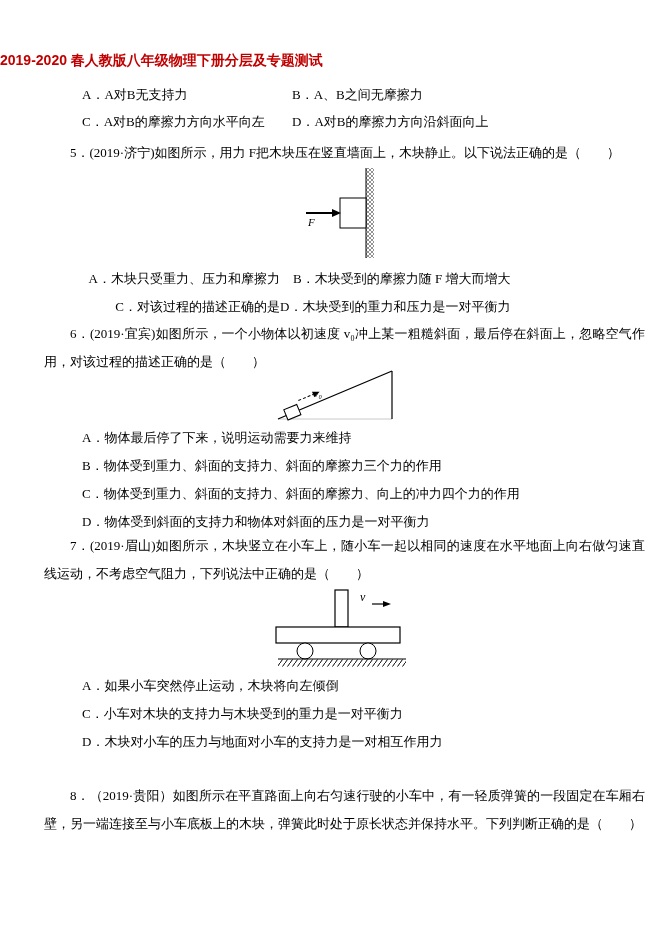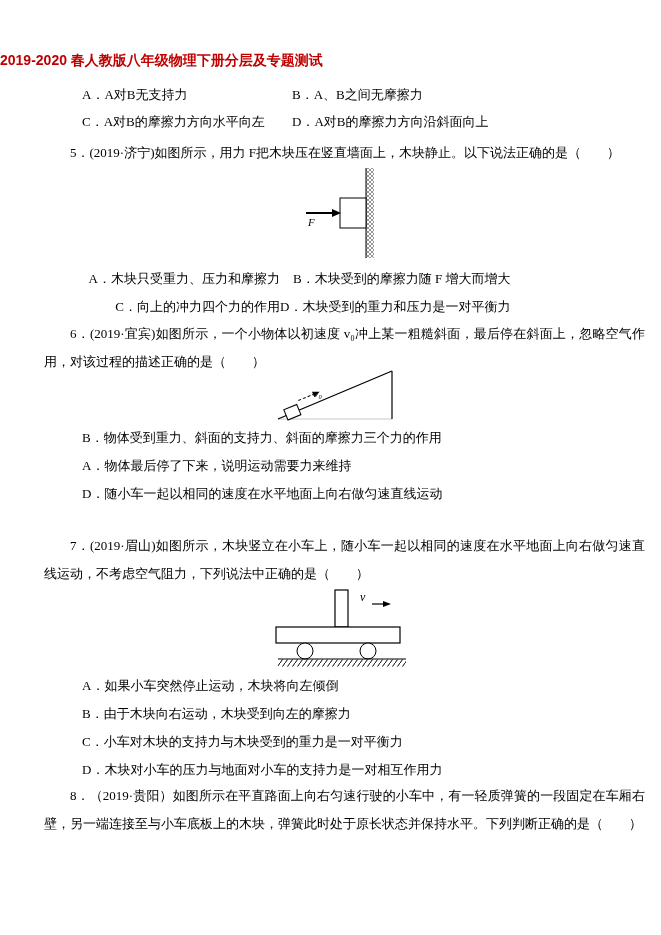--- a/index.html
+++ b/index.html
@@ -69,21 +69,21 @@
         <line x1="306" y1="49" x2="333" y2="49" stroke="#000" stroke-width="2"></line>
         <polygon points="332,45 341,49 332,53" fill="#000"></polygon>
       </g>
       <text x="308" y="62" font-size="11">F</text>
     </svg>
   </div>
 
   <div class="abs opt2col rows28" style="top:265px; left:82px; grid-template-columns:198px auto;">
     <div>A．木块只受重力、压力和摩擦力</div>
     <div>B．木块受到的摩擦力随 F 增大而增大</div>
-    <div>C．向上的冲力四个力的作用</div>
+    <div>C．对该过程的描述正确的是</div>
     <div>D．木块受到的重力和压力是一对平衡力</div>
   </div>
 
   <div class="abs stem" style="top:320px;">6．(2019·宜宾)如图所示，一个小物体以初速度 v₀冲上某一粗糙斜面，最后停在斜面上，忽略空气作用，对该过程的描述正确的是（　　）</div>
 
   <div class="abs fig" style="top:366px; height:60px;">
     <svg width="661" height="60">
       <g>
         <line x1="278" y1="53" x2="392" y2="53" stroke="#c8c8c8" stroke-width="1"></line>
         <line x1="278" y1="53" x2="392" y2="5" stroke="#000" stroke-width="1.2"></line>
@@ -94,23 +94,24 @@
         <g>
           <line x1="17" y1="-14" x2="33" y2="-14" stroke="#000" stroke-width="1" stroke-dasharray="3,2"></line>
           <polygon points="33,-17 40,-14 33,-11" fill="#000"></polygon>
         </g>
       </g>
       <text x="314" y="31" font-size="10">v₀</text>
     </svg>
   </div>
 
   <div class="abs optlist" style="top:424px; left:82px;">
+    <div>A．物体最后停了下来，说明运动需要力来维持</div>
     <div>B．物体受到重力、斜面的支持力、斜面的摩擦力三个力的作用</div>
-    <div>A．物体最后停了下来，说明运动需要力来维持</div>
-    <div>D．随小车一起以相同的速度在水平地面上向右做匀速直线运动</div>
+    <div>C．物体受到重力、斜面的支持力、斜面的摩擦力、向上的冲力四个力的作用</div>
+    <div>D．物体受到斜面的支持力和物体对斜面的压力是一对平衡力</div>
   </div>
 
   <div class="abs stem" style="top:532px;">7．(2019·眉山)如图所示，木块竖立在小车上，随小车一起以相同的速度在水平地面上向右做匀速直线运动，不考虑空气阻力，下列说法中正确的是（　　）</div>
 
   <div class="abs fig" style="top:586px; height:82px;">
     <svg width="661" height="82">
       <defs>
         <pattern id="groundhatch" width="5" height="7" patternUnits="userSpaceOnUse">
           <line x1="5" y1="0" x2="0" y2="7" stroke="#000" stroke-width="1"></line>
         </pattern>
@@ -126,20 +127,19 @@
       <circle cx="368" cy="65" r="8" fill="#fff" stroke="#000" stroke-width="1"></circle>
       <g>
         <line x1="278" y1="73" x2="406" y2="73" stroke="#000" stroke-width="1.2"></line>
         <rect x="278" y="73.5" width="128" height="7" fill="url(#groundhatch)" stroke="none"></rect>
       </g>
     </svg>
   </div>
 
   <div class="abs optlist" style="top:672px; left:82px;">
     <div>A．如果小车突然停止运动，木块将向左倾倒</div>
-    <div>B．由于木块向右运动，木块受到向左的摩擦力</div>
     <div>C．小车对木块的支持力与木块受到的重力是一对平衡力</div>
     <div>D．木块对小车的压力与地面对小车的支持力是一对相互作用力</div>
   </div>
 
   <div class="abs stem" style="top:782px;">8．（2019·贵阳）如图所示在平直路面上向右匀速行驶的小车中，有一轻质弹簧的一段固定在车厢右壁，另一端连接至与小车底板上的木块，弹簧此时处于原长状态并保持水平。下列判断正确的是（　　）</div>
 
 </div>
 
 </body></html>

